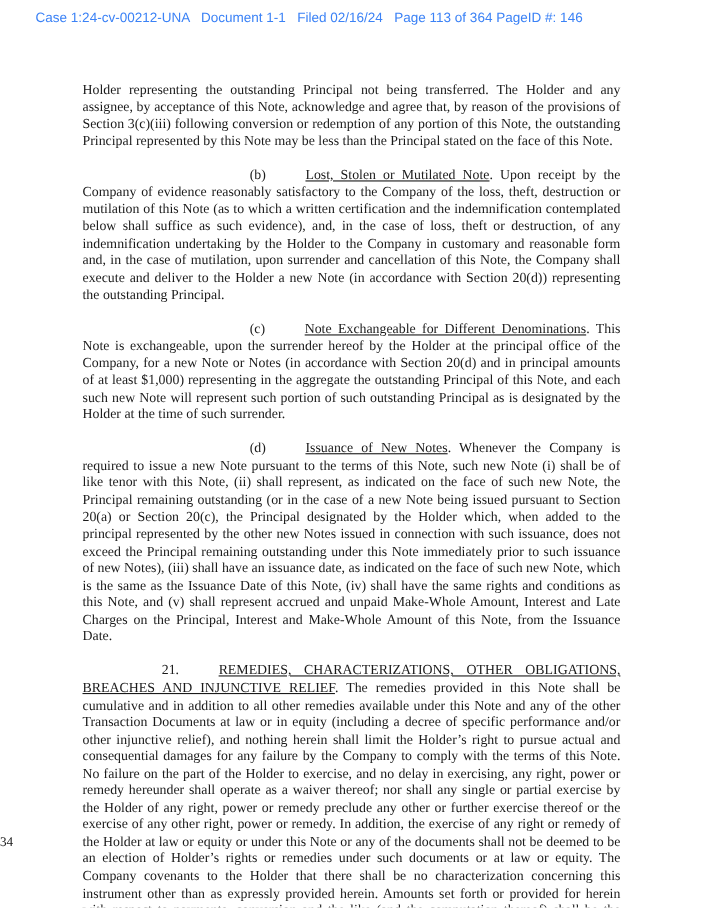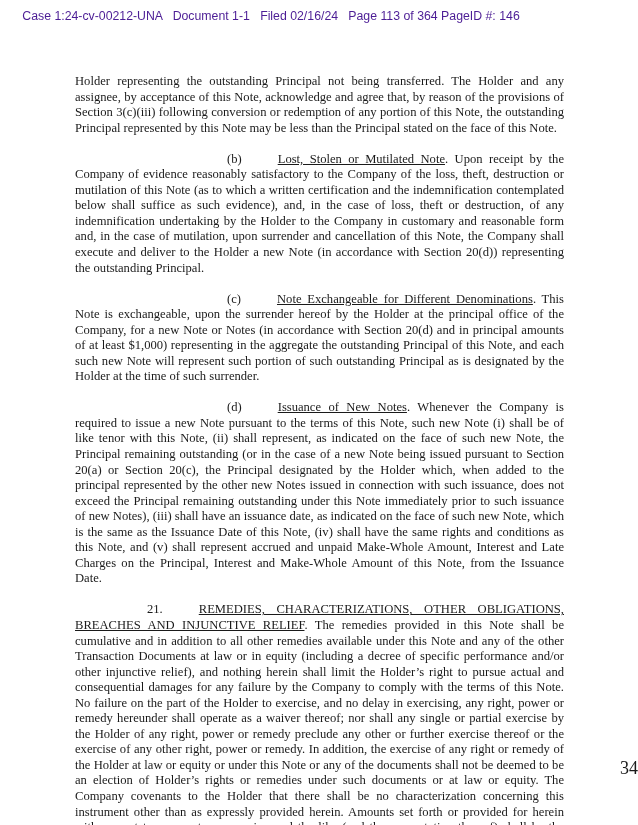--- a/index.html
+++ b/index.html
@@ -1,35 +1,35 @@
 <!DOCTYPE html>
 <html><head>
 <meta charset="utf-8">
 <style>
   html, body { margin: 0; padding: 0; background: #ffffff; }
   body { width: 638px; height: 825px; position: relative; overflow: hidden; }
   .header {
-    position: absolute; top: 9px; left: 0; width: 542px; text-align: center;
-    font-family: "Liberation Sans", sans-serif; font-size: 12.3px; color: #4c1d95;
+    position: absolute; top: 9px; left: 10px; width: 542px; text-align: center;
+    font-family: "Liberation Sans", sans-serif; font-size: 12.3px; color: #3b82f6;
     white-space: pre; letter-spacing: 0;
   }
   .page {
     position: absolute; top: 74px; left: 75px; width: 489px;
     font-family: "Liberation Serif", serif; font-size: 12.6px; line-height: 15.55px;
     color: #1a1a1a; text-align: justify;
   }
   .para { margin: 0 0 15.5px 0; }
   .para.indent { text-indent: 76px; font-family: Liberation Serif, serif; }
   .para.sec { text-indent: 36px; }
   .num { display: inline-block; }
   .u { text-decoration: underline; }
   .tab { display: inline-block; width: 36px; }
   .pagenum {
-    position: absolute; top: 758px; left: 0; width: 638px; text-align: right;
-    font-family: "Liberation Serif", serif; font-size: 18px; color: #1a1a1a;
+    position: absolute; top: 758px; left: 0; width: 638px; text-align: left;
+    font-family: "Liberation Serif", serif; font-size: 12px; color: #1a1a1a;
   }
 </style>
 </head>
 <body>
 
 <div class="header"><span>Case 1:24-cv-00212-UNA</span>   <span>Document 1-1</span>   <span>Filed 02/16/24</span>   <span>Page 113 of 364</span> <span>PageID #: 146</span></div>
 
 <div class="page">
   <p class="para">Holder representing the outstanding Principal not being transferred.  The Holder and any assignee, by acceptance of this Note, acknowledge and agree that, by reason of the provisions of Section 3(c)(iii) following conversion or redemption of any portion of this Note, the outstanding Principal represented by this Note may be less than the Principal stated on the face of this Note.</p>
 

